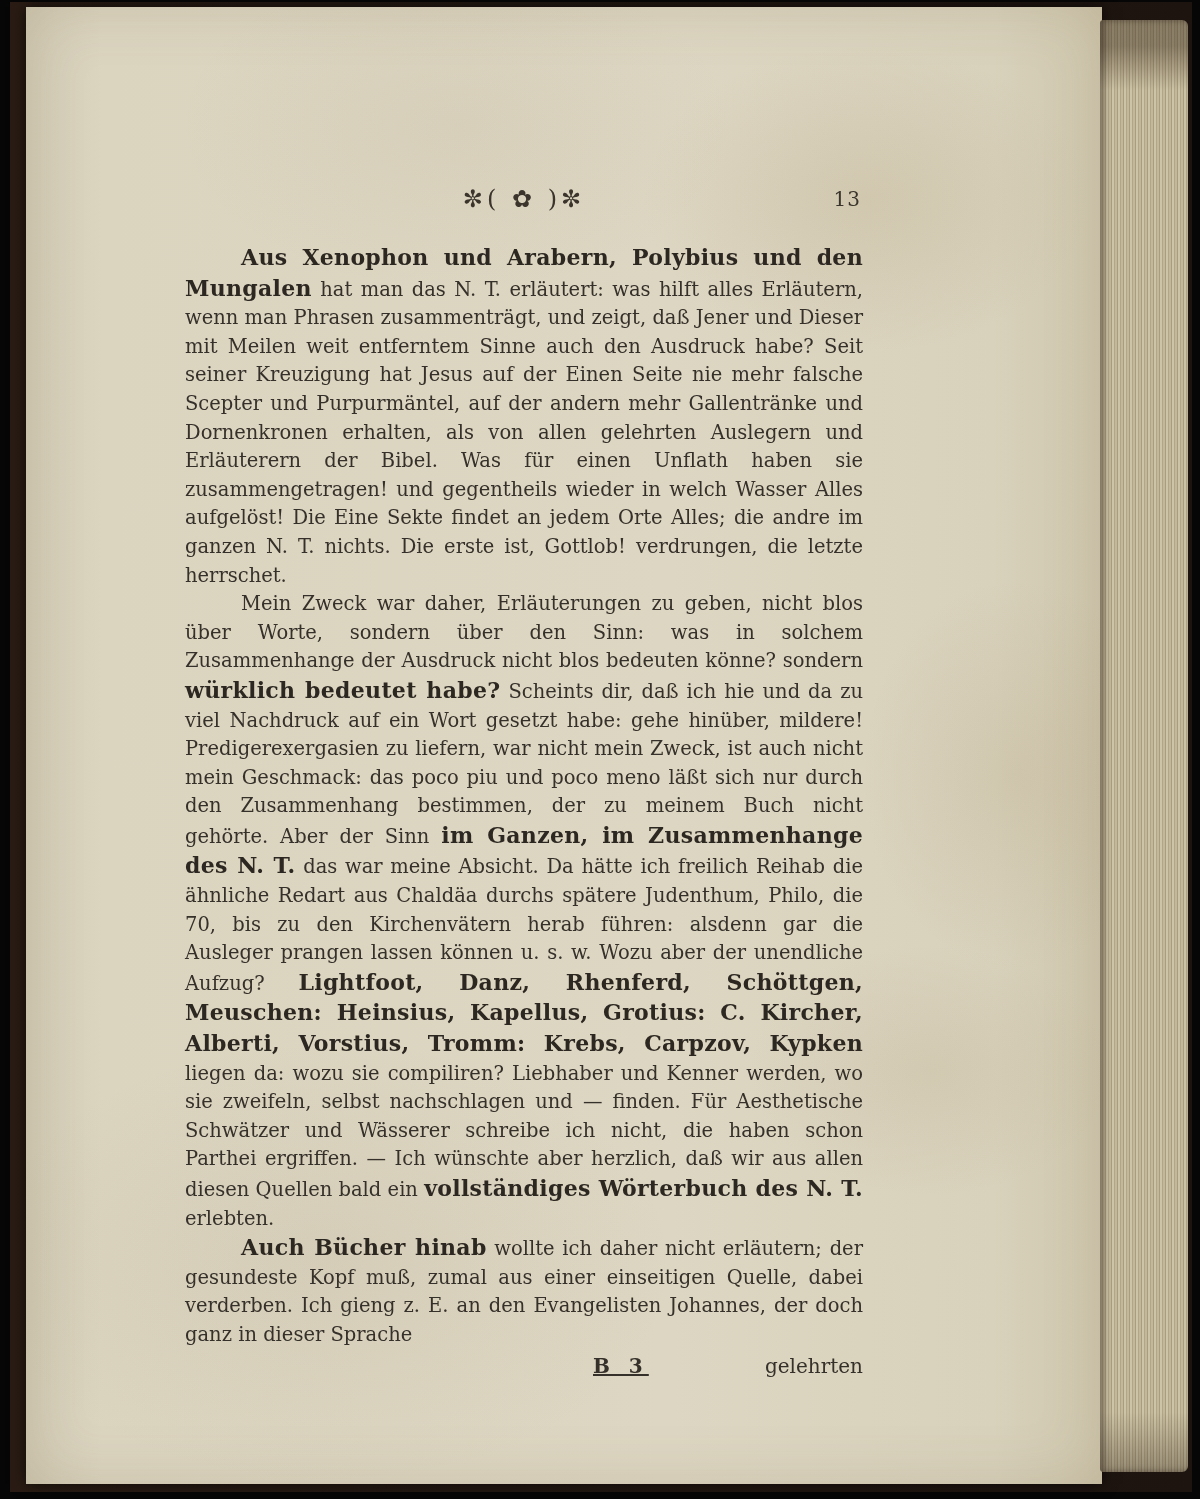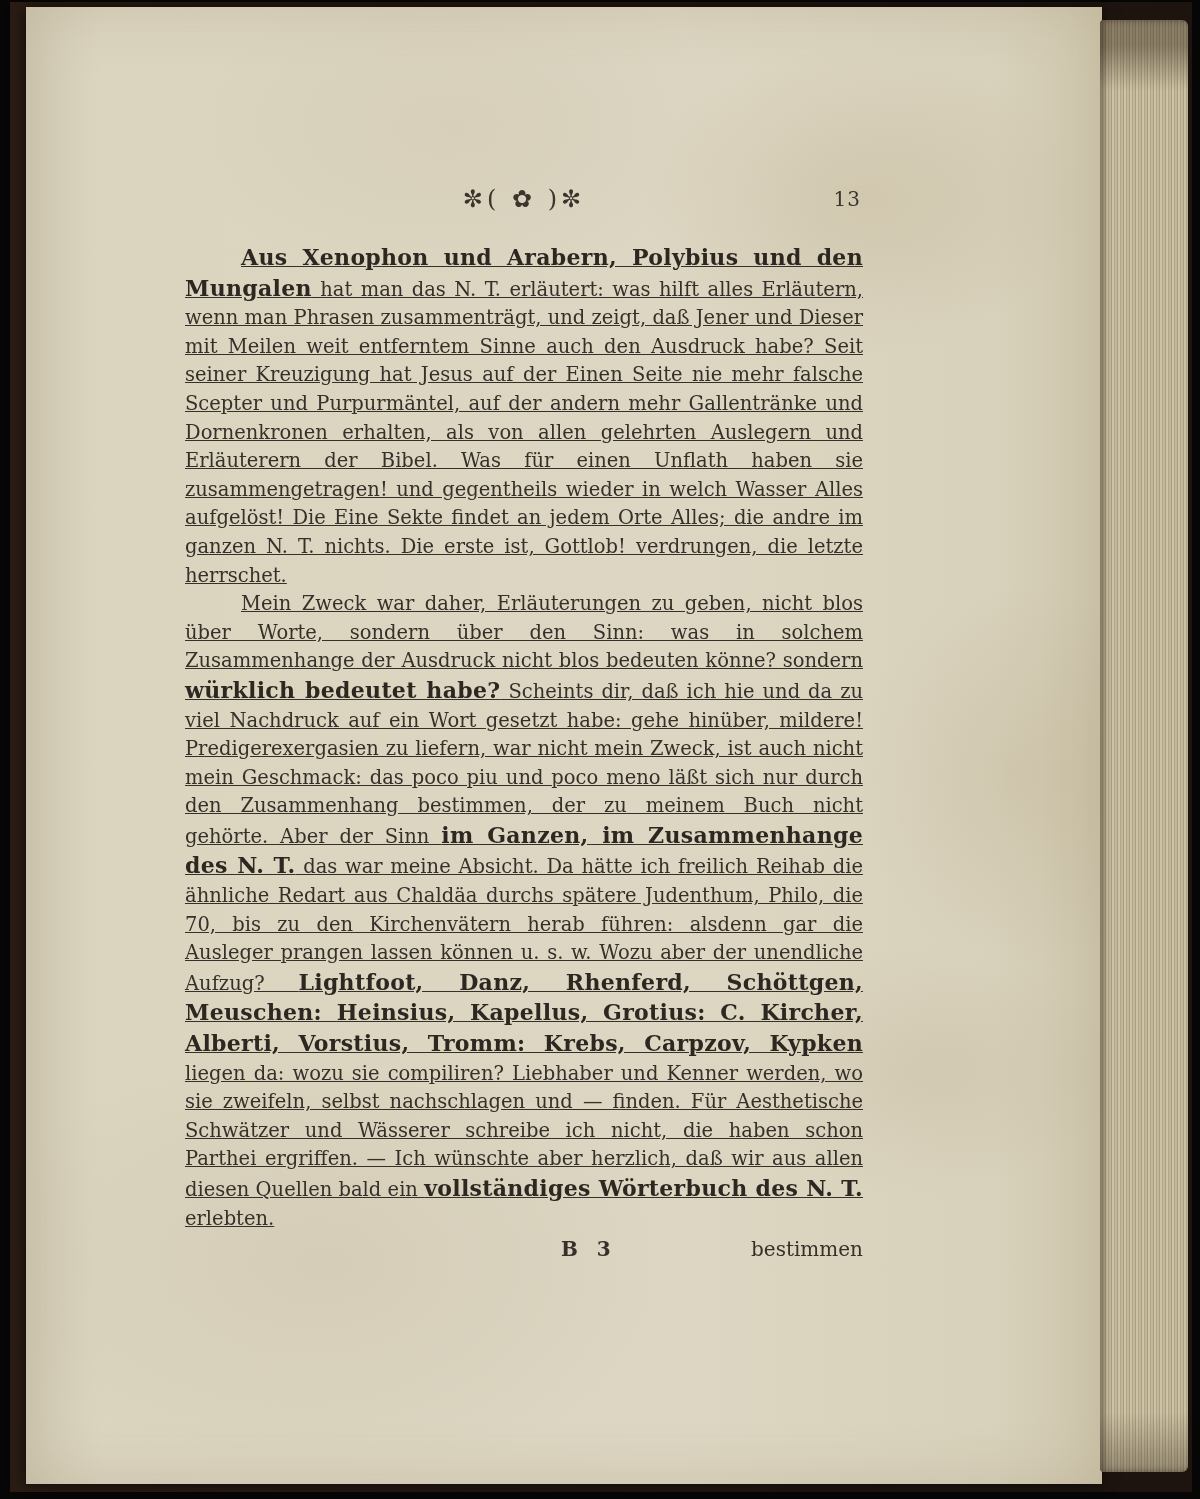--- a/index.html
+++ b/index.html
@@ -41,46 +41,46 @@
     position:absolute;left:0;right:0;text-align:center;
     font-size:24px;letter-spacing:4px;color:#3a342c;
   }
   .page-number{
     position:absolute;right:2px;top:2px;font-size:20px;color:#3a342c;letter-spacing:1px;
   }
   .page-text p.para{
     margin:0;text-align:justify;text-indent:56px;
     font-size:19.5px;line-height:28.6px;
     color:#35302a;
-    text-decoration:underline;
   }
   .page-text p.para span.em{
     font-size:1.13em;font-weight:bold;letter-spacing:.3px;color:#2c2721;
   }
   .footer-line{
     position:relative;height:30px;margin-top:4px;font-size:20px;color:#35302a;
   }
-  .signature{position:absolute;left:376px;letter-spacing:6px;font-weight:bold;}
+  .signature{position:absolute;left:408px;letter-spacing:6px;font-weight:bold;text-decoration:underline;}
   .catchword{position:absolute;right:0;}
 </style>
 </head>
 <body>
 
 <div class="scene">
   <div class="book-cover"></div>
   <div class="page">
     <div class="text-area">
       <div class="page-header">
         <span class="ornament">✼( ✿ )✼</span>
         <span class="page-number">13</span>
       </div>
       <div class="page-text">
           <p class="para"><span class="em">Aus Xenophon und Arabern, Polybius und den Mungalen</span><span> hat man das N. T. erläutert: was hilft alles Erläutern, wenn man Phrasen zusammenträgt, und zeigt, daß Jener und Dieser mit Meilen weit entferntem Sinne auch den Ausdruck habe? Seit seiner Kreuzigung hat Jesus auf der Einen Seite nie mehr falsche Scepter und Purpurmäntel, auf der andern mehr Gallentränke und Dornenkronen erhalten, als von allen gelehrten Auslegern und Erläuterern der Bibel. Was für einen Unflath haben sie zusammengetragen! und gegentheils wieder in welch Wasser Alles aufgelöst! Die Eine Sekte findet an jedem Orte Alles; die andre im ganzen N. T. nichts. Die erste ist, Gottlob! verdrungen, die letzte herrschet.</span></p>
           <p class="para"><span>Mein Zweck war daher, Erläuterungen zu geben, nicht blos über Worte, sondern über den Sinn: was in solchem Zusammenhange der Ausdruck nicht blos bedeuten könne? sondern </span><span class="em">würklich bedeutet habe?</span><span> Scheints dir, daß ich hie und da zu viel Nachdruck auf ein Wort gesetzt habe: gehe hinüber, mildere! Predigerexergasien zu liefern, war nicht mein Zweck, ist auch nicht mein Geschmack: das poco piu und poco meno läßt sich nur durch den Zusammenhang bestimmen, der zu meinem Buch nicht gehörte. Aber der Sinn </span><span class="em">im Ganzen, im Zusammenhange des N. T.</span><span> das war meine Absicht. Da hätte ich freilich Reihab die ähnliche Redart aus Chaldäa durchs spätere Judenthum, Philo, die 70, bis zu den Kirchenvätern herab führen: alsdenn gar die Ausleger prangen lassen können u. s. w. Wozu aber der unendliche Aufzug? </span><span class="em">Lightfoot, Danz, Rhenferd, Schöttgen, Meuschen: Heinsius, Kapellus, Grotius: C. Kircher, Alberti, Vorstius, Tromm: Krebs, Carpzov, Kypken</span><span> liegen da: wozu sie compiliren? Liebhaber und Kenner werden, wo sie zweifeln, selbst nachschlagen und — finden. Für Aesthetische Schwätzer und Wässerer schreibe ich nicht, die haben schon Parthei ergriffen. — Ich wünschte aber herzlich, daß wir aus allen diesen Quellen bald ein </span><span class="em">vollständiges Wörterbuch des N. T.</span><span> erlebten.</span></p>
+          <p class="para"><span class="em">Auch Bücher hinab</span><span> wollte ich daher nicht erläutern; der gesundeste Kopf muß, zumal aus einer einseitigen Quelle, dabei verderben. Ich gieng z. E. an den Evangelisten Johannes, der doch ganz in dieser Sprache</span></p>
         </div>
       <div class="footer-line">
         <span class="signature">B 3</span>
-        <span class="catchword">bestimmen</span>
+        <span class="catchword">gelehrten</span>
       </div>
     </div>
   </div>
   <div class="fore-edge"></div>
 </div>
 
 </body></html>

